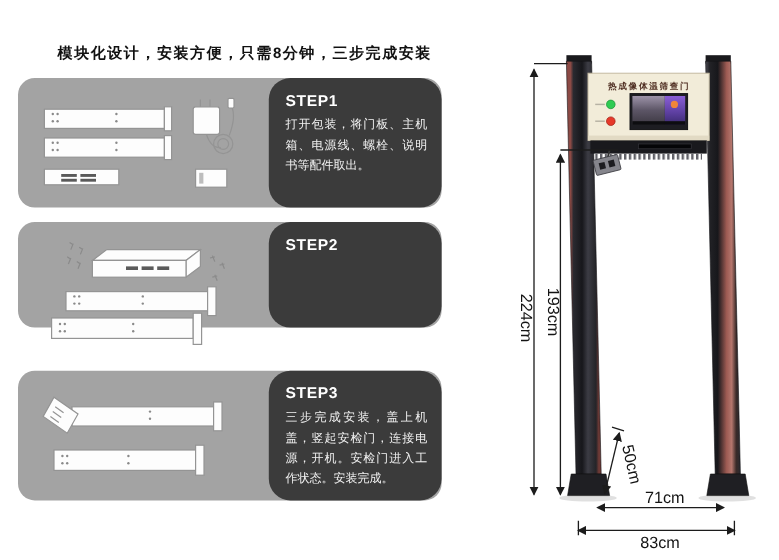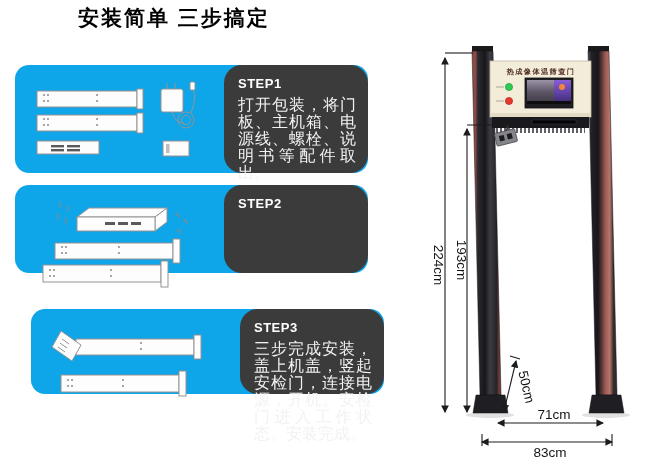--- a/index.html
+++ b/index.html
@@ -2,42 +2,42 @@
 <html><head>
 <meta charset="utf-8">
 <style>
   html,body{margin:0;padding:0;background:#fff;}
   .page{position:relative;width:649px;height:467px;background:#ffffff;overflow:hidden;
         font-family:"Liberation Sans",sans-serif;}
   .title{position:absolute;left:78px;top:4px;font-size:21px;font-weight:bold;
          letter-spacing:2px;color:#000;white-space:nowrap;}
   .subtitle{position:absolute;left:48px;top:36px;font-size:12.5px;font-weight:bold;
             letter-spacing:1.3px;color:#111;white-space:nowrap;}
-  .card{position:absolute;left:15px;width:353px;background:#0ea5e9;border-radius:14px;}
+  .card{position:absolute;left:15px;width:353px;background:#a3a3a3;border-radius:14px;}
   .card1{top:65px;height:108px;}
   .card2{top:185px;height:88px;}
-  .card3{top:309px;height:85px;margin-left:16px;}
+  .card3{top:309px;height:108px;}
   .illus{position:absolute;left:0;top:0;}
   .dark{position:absolute;right:0;top:0;height:100%;width:144px;background:#3b3b3b;
         border-radius:18px;box-sizing:border-box;padding:11px 12px 0 14px;}
   .step-label{color:#ffffff;font-weight:bold;font-size:13px;margin-bottom:5px;letter-spacing:.5px;}
-  .step-text{color:#f2f2f2;font-size:16px;line-height:17px;text-align:justify;}
+  .step-text{color:#f2f2f2;font-size:10px;line-height:17px;text-align:justify;}
   .door-svg{position:absolute;left:420px;top:25px;}
   .dim-text{font-size:13.5px;fill:#141414;font-family:"Liberation Sans",sans-serif;}
   .dim-line{stroke:#1c1c1c;stroke-width:1.1;fill:none;}
   .sketch{stroke:#949494;stroke-width:1;fill:#fdfdfd;}
   .sketch-dark{fill:#5a5a5a;stroke:none;}
   .sketch-dot{fill:#8a8a8a;stroke:none;}
 </style>
 </head>
 <body>
 
 <div class="page">
 
-  <div class="title">安装简单 三步搞定</div>
+  <div class="subtitle">模块化设计，安装方便，只需8分钟，三步完成安装</div>
 
   <div class="card card1">
     <svg class="illus" width="224" height="108" viewBox="0 0 224 108">
       <g>
         <rect class="sketch" x="22" y="26" width="100" height="16"></rect>
         <rect class="sketch" x="122" y="24" width="6" height="20"></rect>
         <circle class="sketch-dot" cx="29" cy="30" r="1"></circle>
           <circle class="sketch-dot" cx="29" cy="36" r="1"></circle>
         <circle class="sketch-dot" cx="33" cy="30" r="1"></circle>
           <circle class="sketch-dot" cx="33" cy="36" r="1"></circle>

